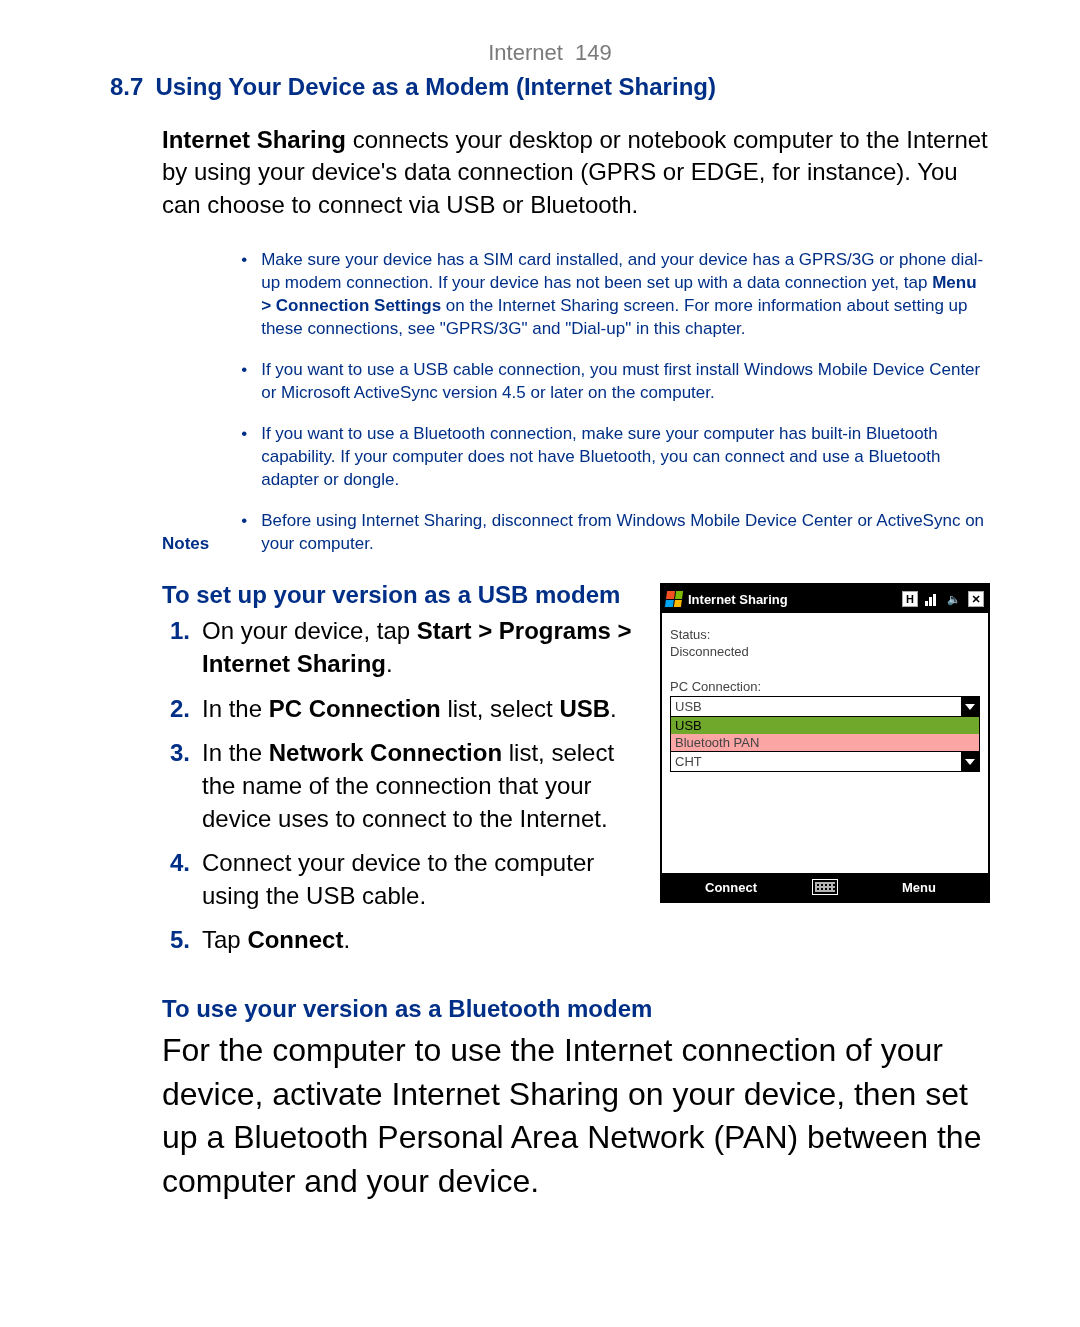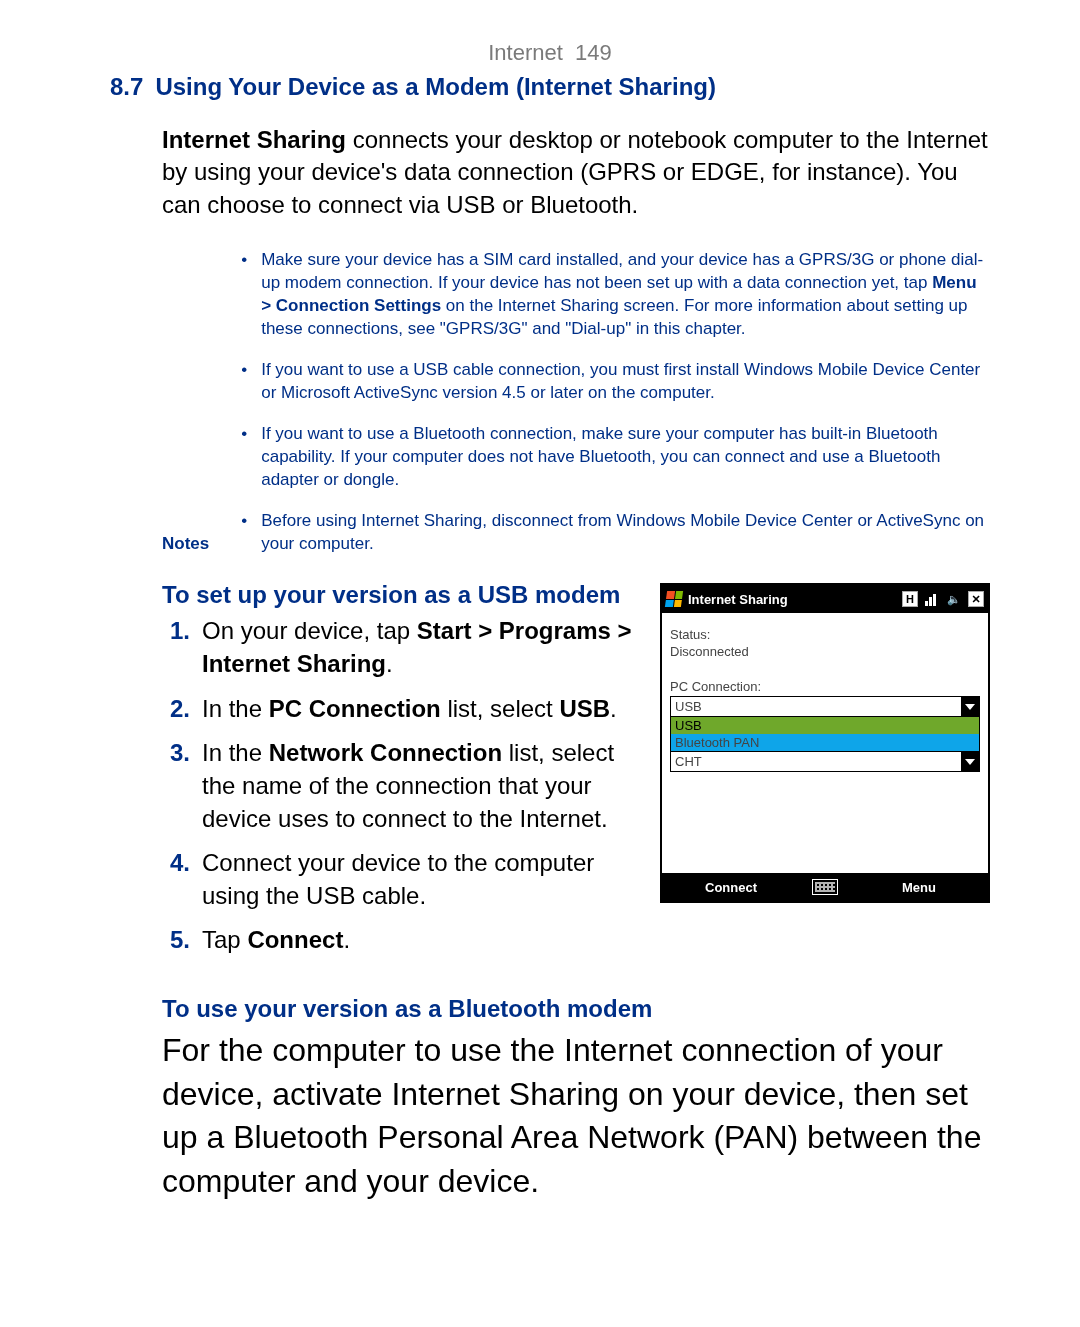--- a/index.html
+++ b/index.html
@@ -165,21 +165,21 @@
     content:""; width:0;height:0;
     border-left:5px solid transparent;
     border-right:5px solid transparent;
     border-top:6px solid #fff;
   }
   .dropdown {
     border: 1px solid #000;
     border-top: 0;
     font-size: 13px;
   }
-  .dropdown .opt { padding: 1px 4px; background:#0ea5e9; }
+  .dropdown .opt { padding: 1px 4px; background:#fca5a5; }
   .dropdown .opt.sel { background: #6fa82b; color:#000; }
   .combo2 { margin-top: 0; border-top:0; }
   .dev-footer {
     background: #000;
     color:#fff;
     display:flex;
     align-items:center;
     height: 28px;
     font-size: 13px;
     font-weight:700;

